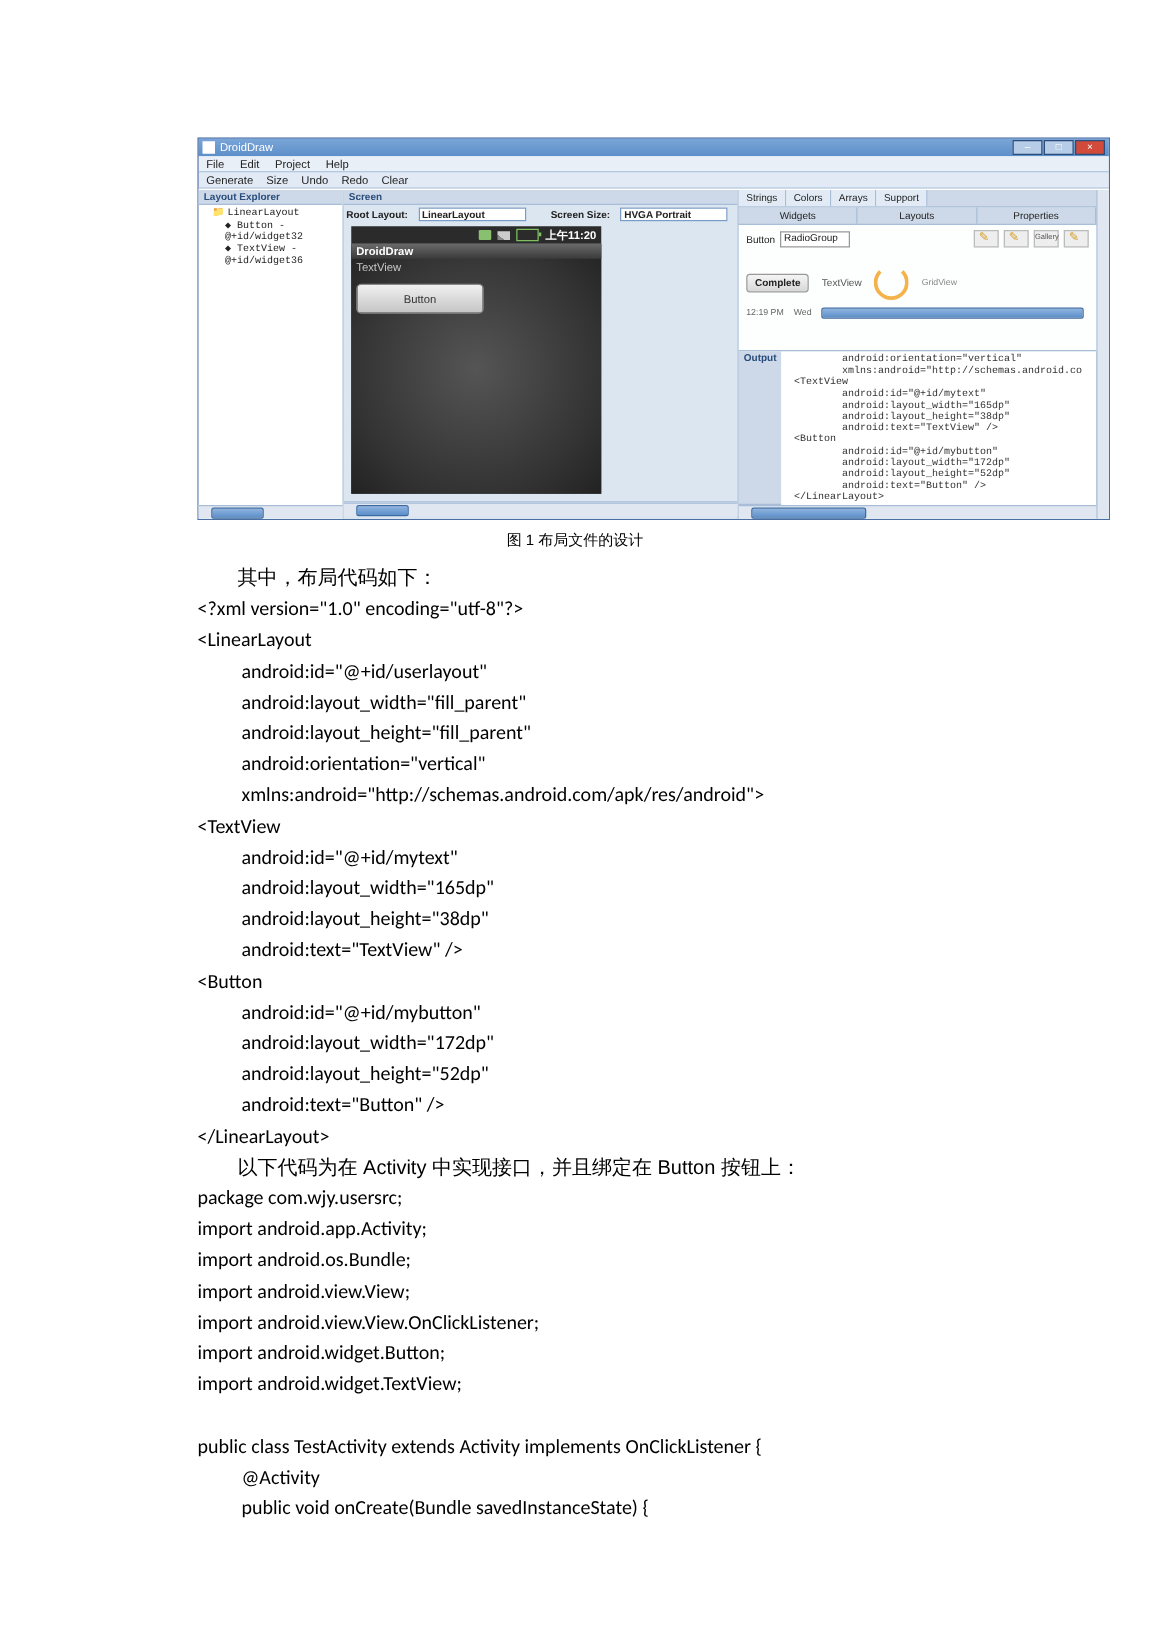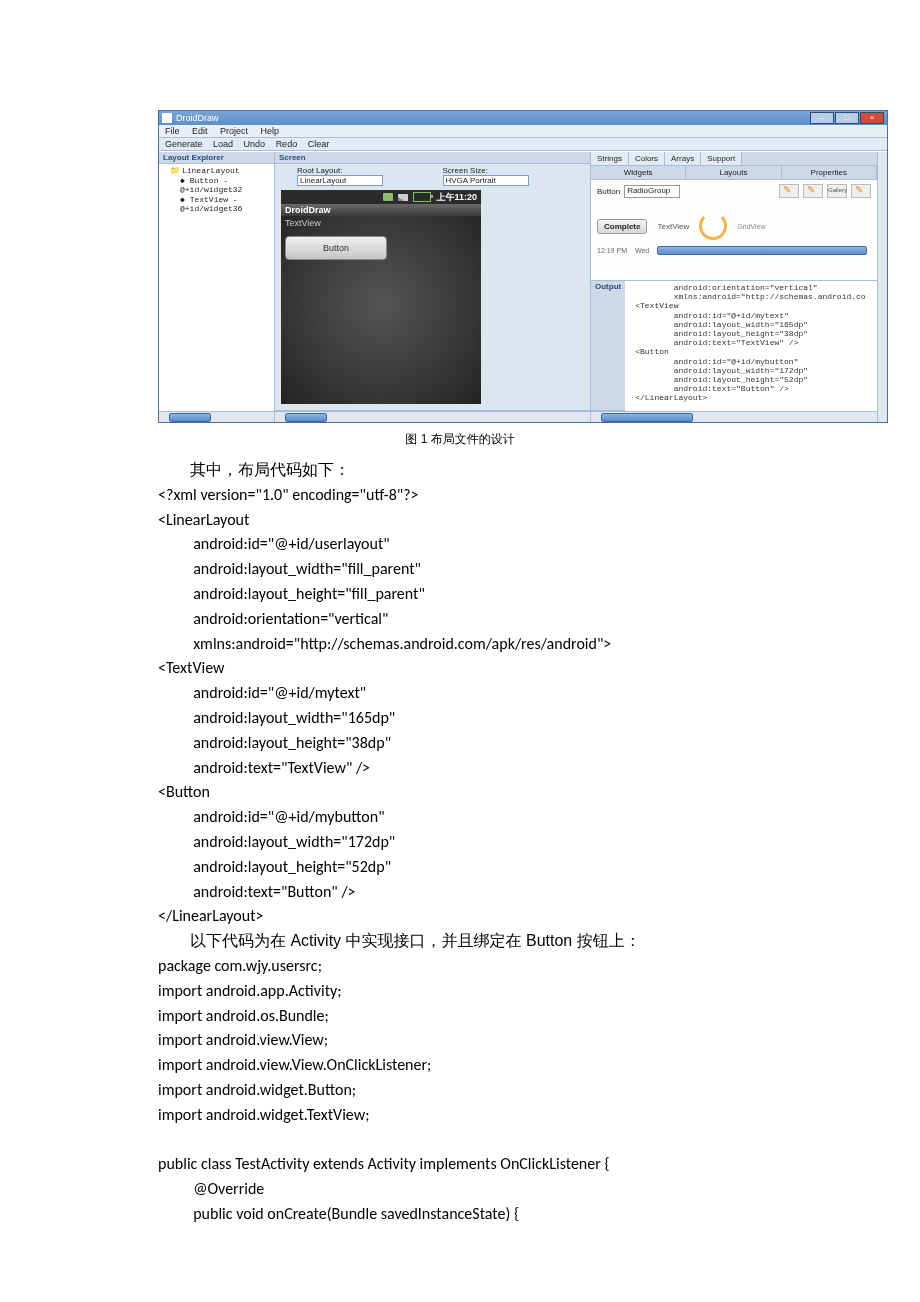--- a/index.html
+++ b/index.html
@@ -137,22 +137,23 @@
     display: flex;
     flex-direction: column;
     background: #dce6f0;
   }
   .screen-panel {
     border-bottom: 1px solid #a7bdd8;
   }
   .screen-controls {
     display: flex;
     gap: 20px;
-    padding: 2px 22px;
-    font-size: 8px;
+    padding: 2px 2px;
+    font-size: 8px;
+    font-weight: bold;
   }
   .sc-item label { margin-right: 6px; }
   .sc-select {
     font-size: 8px;
     border: 1px solid #7a9cc6;
     background: #fff;
     padding: 0 2px;
     width: 80px;
     display: inline-block;
   }
@@ -430,21 +431,21 @@
       </div>
     </div>
     <div class="menubar">
       <span>File</span>
       <span>Edit</span>
       <span>Project</span>
       <span>Help</span>
     </div>
     <div class="toolbar">
       <span>Generate</span>
-      <span>Load</span>
+      <span>Size</span>
       <span>Undo</span>
       <span>Redo</span>
       <span>Clear</span>
     </div>
 
     <div class="workarea">
 
       <div class="explorer">
         <div class="panel-title">Layout Explorer</div>
         <div class="tree">
@@ -577,17 +578,17 @@
     <p class="indent">以下代码为在 Activity 中实现接口，并且绑定在 Button 按钮上：</p>
     <pre class="code" id="java-block">package com.wjy.usersrc;
 import android.app.Activity;
 import android.os.Bundle;
 import android.view.View;
 import android.view.View.OnClickListener;
 import android.widget.Button;
 import android.widget.TextView;
 
 public class TestActivity extends Activity implements OnClickListener {
-<span class="pad1">@Override</span>
+<span class="pad1">@Activity</span>
 <span class="pad1">public void onCreate(Bundle savedInstanceState) {</span></pre>
   </div>
 
 </div>
 
 </body></html>

